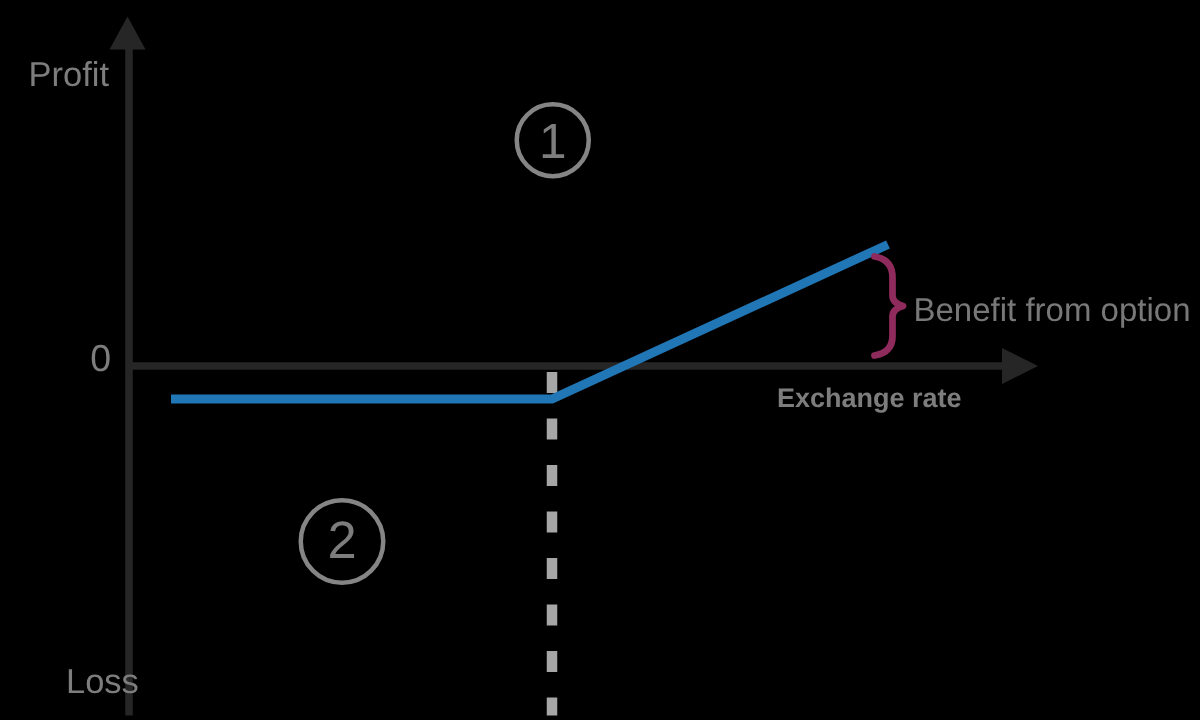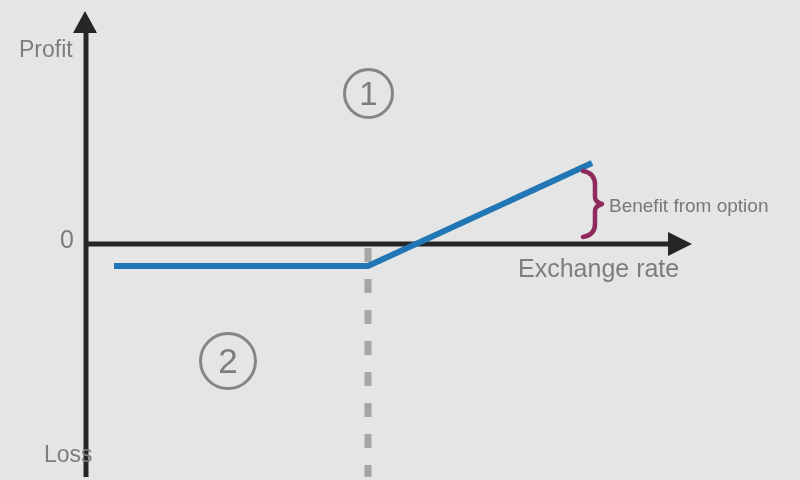--- a/index.html
+++ b/index.html
@@ -1,35 +1,35 @@
 <!DOCTYPE html>
 <html><head>
 <meta charset="utf-8">
 <style>
   html, body { margin: 0; padding: 0; background: #ffffff; }
   .stage {
     position: relative;
     width: 800px;
     height: 480px;
-    background: #e5e5e5;
+    background: #000000;
     overflow: hidden;
     font-family: "Liberation Sans", sans-serif;
   }
   .stage svg { position: absolute; left: 0; top: 0; }
   .lbl {
     position: absolute;
     color: #7d7d7d;
     white-space: nowrap;
     line-height: 1;
   }
   .lbl-profit   { left: 19px;  top: 38px;  font-size: 23px; }
   .lbl-loss     { left: 44px;  top: 443px; font-size: 23px; }
   .lbl-zero     { left: 46px;  top: 227px; font-size: 25px; width: 28px; text-align: right; }
-  .lbl-xaxis    { left: 518px; top: 256px; font-size: 25px; }
-  .lbl-benefit  { left: 609px; top: 196px; font-size: 19px; color: #787878; }
+  .lbl-xaxis    { left: 518px; top: 256px; font-size: 18px; font-weight: bold; }
+  .lbl-benefit  { left: 609px; top: 196px; font-size: 22px; color: #787878; }
   .region-circle {
     position: absolute;
     border: 3px solid #858585;
     border-radius: 50%;
     display: flex;
     align-items: center;
     justify-content: center;
     color: #7d7d7d;
     box-sizing: border-box;
     background: transparent;

